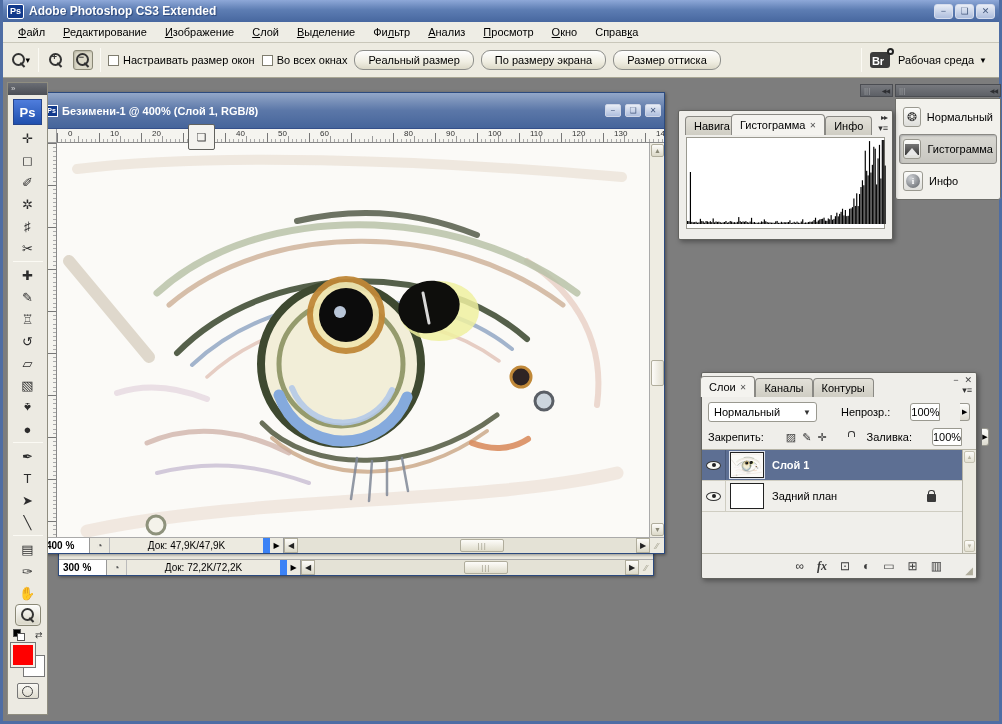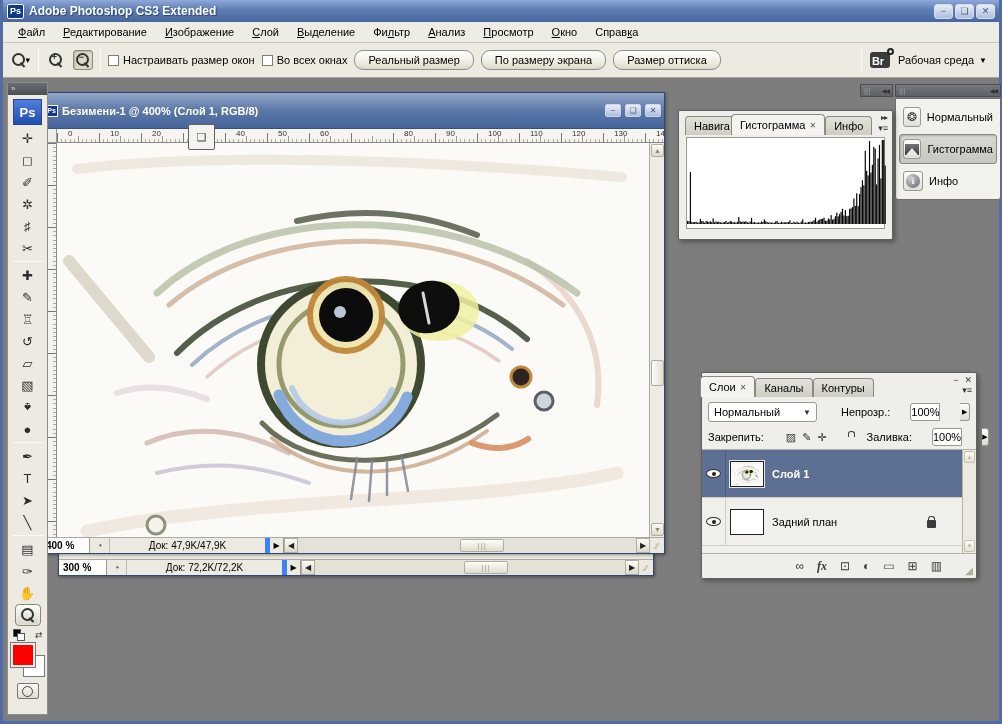--- a/index.html
+++ b/index.html
@@ -100,21 +100,21 @@
     background-size:9px 100%,3px 100%; background-position:right top,right top; background-repeat:repeat-y; }
   .canvas { flex:1; background:#fbfaf7; overflow:hidden; }
   .vscroll { width:15px; background:#eeece2; border-left:1px solid #aaa; position:relative; }
   .vs-btn { position:absolute; left:1px; width:13px; height:13px; background:linear-gradient(#fdfcf9,#dcd9c8);
     border:1px solid #b0ad9c; border-radius:2px; color:#8a8876; font-size:7px; text-align:center; line-height:12px; }
   .vs-thumb { position:absolute; left:1px; top:55%; width:13px; height:26px; background:linear-gradient(90deg,#fdfcf9,#e2dfd0);
     border:1px solid #b0ad9c; border-radius:2px; }
   .statusbar { height:16px; display:flex; align-items:stretch; border-top:1px solid #aaa; background:#eceae0; font-size:10px; }
   .zoom-field { width:48px; background:#fff; border-right:1px solid #999; display:flex; align-items:center; padding-left:4px;font-weight:bold; }
   .status-clock { width:20px; display:flex; align-items:center; justify-content:center; color:#555; border-right:1px solid #bbb; }
-  .doc-info { width:160px; display:flex; align-items:center; justify-content:center; border-right:5px solid #3b82f6; }
+  .doc-info { width:160px; display:flex; align-items:center; justify-content:center; border-right:7px solid #3b82f6; }
   .popup-arrow { width:14px; display:flex; align-items:center; justify-content:center; font-size:8px; border-right:1px solid #999; }
   .hs-btn { width:14px; display:flex; align-items:center; justify-content:center; font-size:8px; color:#222;
     background:linear-gradient(#fdfcf9,#dcd9c8); border:1px solid #b0ad9c; }
   .hs-track { flex:1; position:relative; background:#e4e2d6; }
   .hs-thumb { position:absolute; top:1px; bottom:1px; left:48%; width:44px; background:linear-gradient(#fdfcf9,#e0ddcc);
     border:1px solid #b0ad9c; border-radius:2px; display:flex; align-items:center; justify-content:center; color:#a09d8c; font-size:8px; letter-spacing:1px; }
   .grip { width:14px; display:flex; align-items:center; justify-content:center; color:#a8a594; font-size:9px; }
 
   
   .dock-head { position:absolute; top:84px; height:13px; background:linear-gradient(#77797e,#5d6066);
@@ -162,21 +162,21 @@
     display:flex; align-items:center; justify-content:center; }
   .spin-btn { width:14px; height:18px; border:1px solid #9a9990; border-left:none; border-radius:0 3px 3px 0;
     background:linear-gradient(#fdfdfb,#dddbd0); font-size:7px; display:flex; align-items:center; justify-content:center; }
   .lock-icons { display:flex; gap:6px; align-items:center; margin-left:2px; }
   .lock-ic { font-size:11px; color:#333; }
   .css-lock { position:relative; width:9px; height:8px; background:#3a3a3a; border-radius:1px; display:inline-block; margin-top:4px; }
   .css-lock::before { content:""; position:absolute; left:1px; top:-4px; width:5px; height:5px; border:1.5px solid #3a3a3a;
     border-bottom:none; border-radius:3px 3px 0 0; }
   .layer-list { flex:1; background:#f0efeb; border-top:1px solid #b5b3a6; border-bottom:1px solid #b5b3a6; display:flex; position:relative; }
   .rows { flex:1; display:flex; flex-direction:column; }
-  .layer-row { height:48px; display:flex; align-items:center; border-bottom:1px solid #cfcdc2; }
+  .layer-row { height:31px; display:flex; align-items:center; border-bottom:1px solid #cfcdc2; }
   .layer-row.selected { background:#5d6f93; color:#fff; font-weight:bold; }
   .eye-cell { width:24px; align-self:stretch; border-right:1px solid #cfcdc2; display:flex; align-items:center; justify-content:center; }
   .layer-row.selected .eye-cell { border-right-color:#4a5a7a; }
   .eye-ico { position:relative; width:15px; height:9px; border:1px solid #333; border-radius:50%; background:#f8f8f4; }
   .eye-ico::after { content:""; position:absolute; left:4.5px; top:1.5px; width:4px; height:4px; background:#222; border-radius:50%; }
   .thumb { width:34px; height:26px; background:#fff; border:1px solid #222; margin:0 8px 0 4px; overflow:hidden; }
   .layer-row.selected .thumb { outline:1px solid #dfe4ee; }
   .layer-name { flex:1; }
   .layer-row .row-lock { margin-right:26px; }
   .lp-scroll { width:14px; border-left:1px solid #b5b3a6; position:relative; background:#eceae0; }

